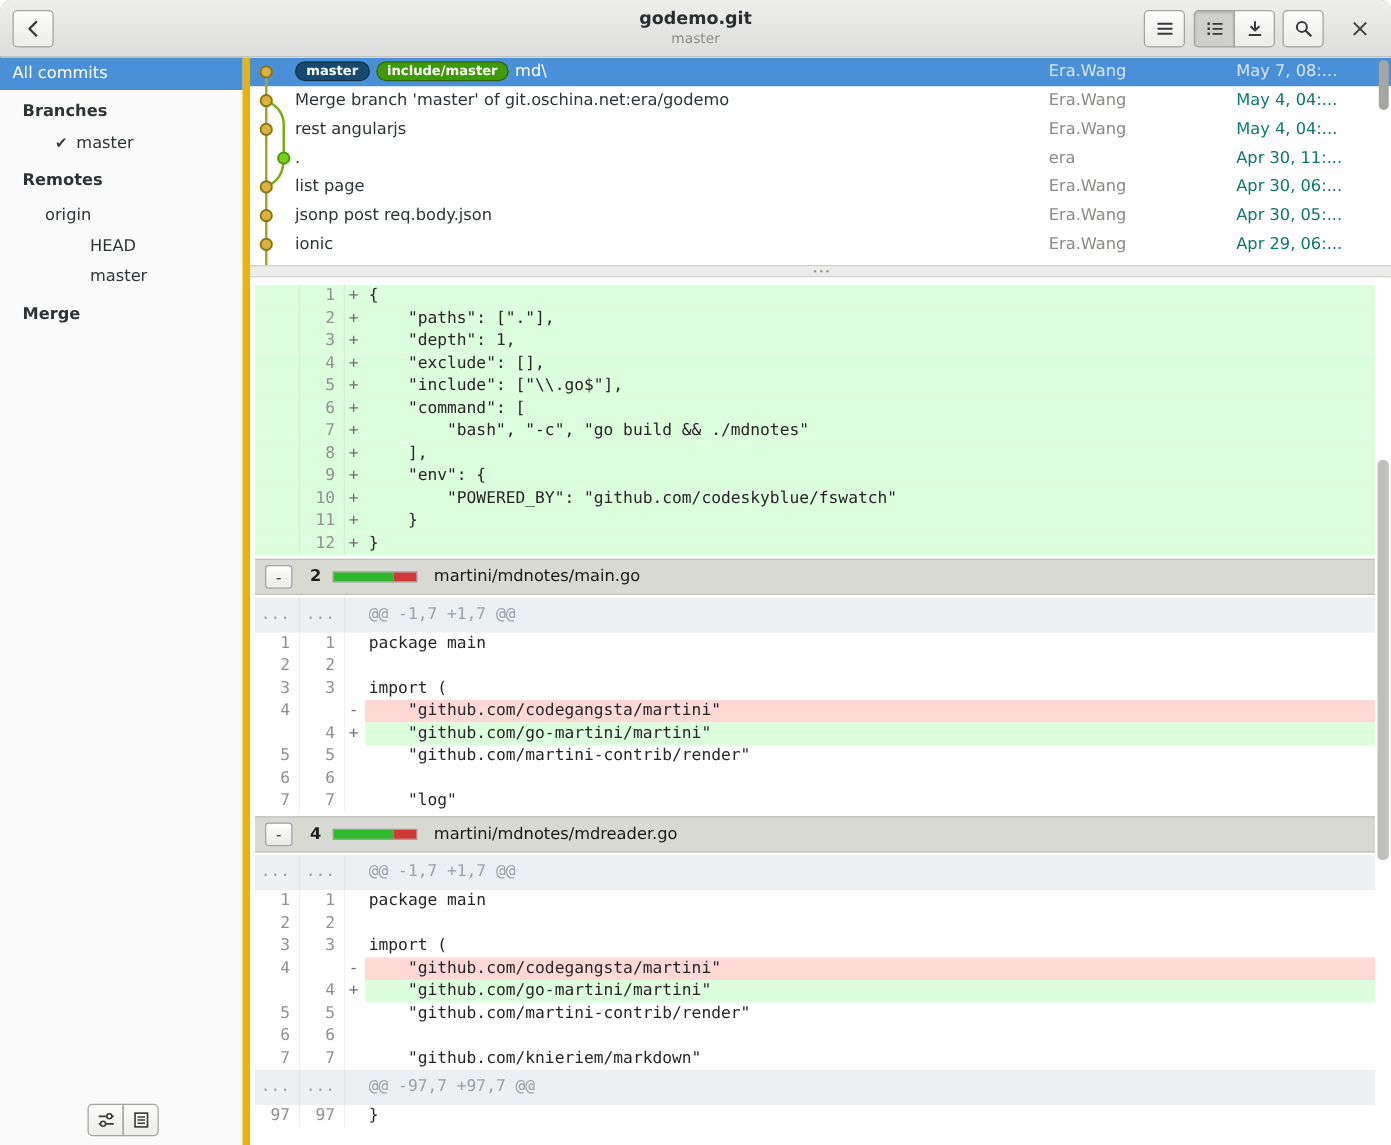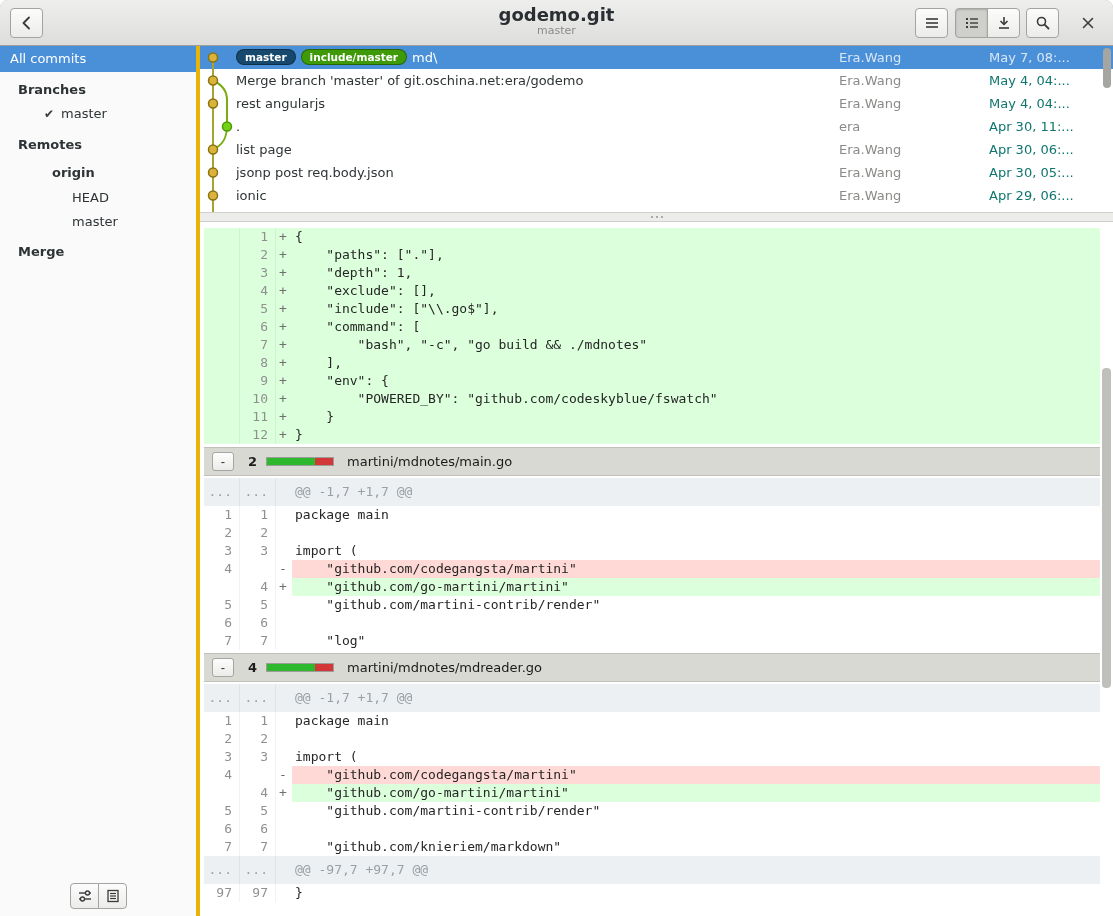--- a/index.html
+++ b/index.html
@@ -9,39 +9,39 @@
     border-radius:8px 8px 0 0;box-shadow:inset 0 0 0 1px rgba(0,0,0,.22)}
 
   
   .headerbar{position:absolute;left:0;top:0;width:100%;height:46px;
     background:linear-gradient(#eeeeec,#dddddb);border-bottom:1px solid #9d9d99;border-radius:8px 8px 0 0}
   .hbtn{display:inline-flex;align-items:center;justify-content:center;width:33px;height:30px;
     border:1px solid #a3a3a0;border-radius:4px;background:linear-gradient(#fcfcfc,#ececea);cursor:default}
   .hbtn.pressed{background:#cfcfcb;box-shadow:inset 0 1px 2px rgba(0,0,0,.18)}
   .back-btn{position:absolute;left:10px;top:8px}
   .title-box{position:absolute;left:0;top:6px;width:100%;text-align:center;pointer-events:none}
-  .title-box .t{font-weight:bold;font-size:18px;color:#2a2e32;line-height:18px}
+  .title-box .t{font-weight:bold;font-size:14px;color:#2a2e32;line-height:18px}
   .title-box .s{font-size:11px;color:#8b8b88;line-height:14px}
   .hdr-right{position:absolute;right:12px;top:8px;display:flex;align-items:center}
   .linked{display:flex;margin-left:7px}
   .linked .hbtn{border-radius:0}
   .linked .hbtn:first-child{border-radius:4px 0 0 4px}
   .linked .hbtn:last-child{border-radius:0 4px 4px 0;margin-left:-1px}
   .search-btn{margin-left:6px}
   .close-btn{width:26px;height:30px;border:none;background:transparent;display:inline-flex;
     align-items:center;justify-content:center;margin-left:16px}
 
   
   .sidebar{position:absolute;left:0;top:46px;width:200px;bottom:0;background:#fafafa;
-    border-right:4px solid #eab308}
+    border-right:6px solid #eab308}
   .side-sel{height:26px;line-height:26px;background:#4a90d9;color:#fff;padding-left:10px}
   .side-h{font-weight:bold;padding:10px 0 4px 18px}
   .side-item{padding-left:44px;height:26px;line-height:26px}
   .side-item .check{margin-right:7px;color:#3a3a37;font-size:12px}
-  .side-remote{font-weight:bold;padding-left:52px;height:26px;line-height:26px;margin-top:4px}
+  .side-remote{font-weight:normal;padding-left:36px;height:26px;line-height:26px;margin-top:4px}
   .side-sub{padding-left:72px;height:24px;line-height:24px}
   .side-bottom{position:absolute;left:70px;bottom:7px;display:flex}
   .fbtn{width:29px;height:26px;border:1px solid #a3a3a0;background:linear-gradient(#fcfcfc,#ececea);
     display:inline-flex;align-items:center;justify-content:center}
   .fbtn:first-child{border-radius:4px 0 0 4px}
   .fbtn:last-child{border-radius:0 4px 4px 0;margin-left:-1px}
 
   
   .commit-list{position:absolute;left:200px;top:46px;width:913px;height:166px;background:#fff;overflow:hidden}
   .graph-svg{position:absolute;left:0;top:0;z-index:2}

